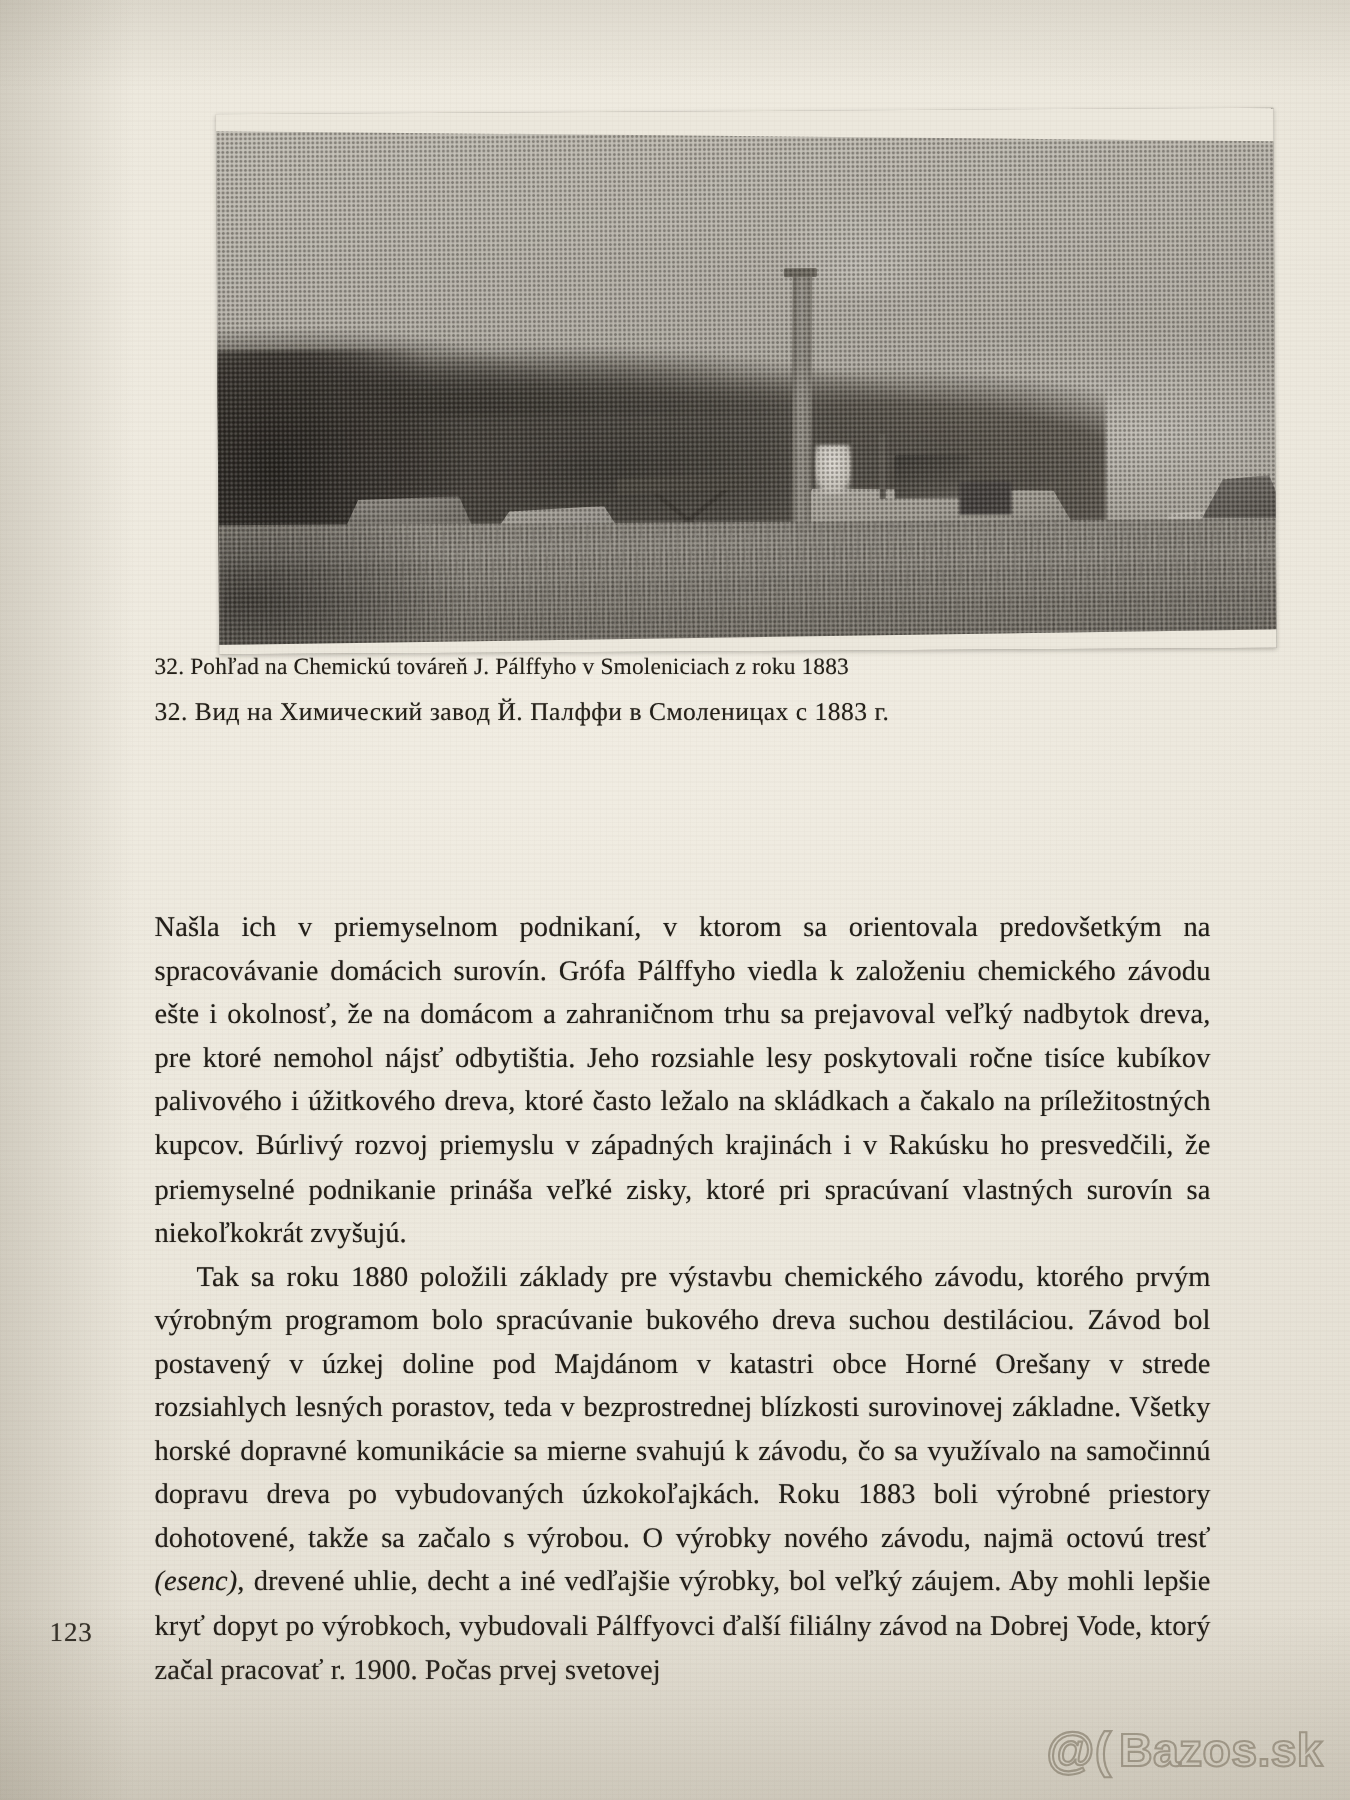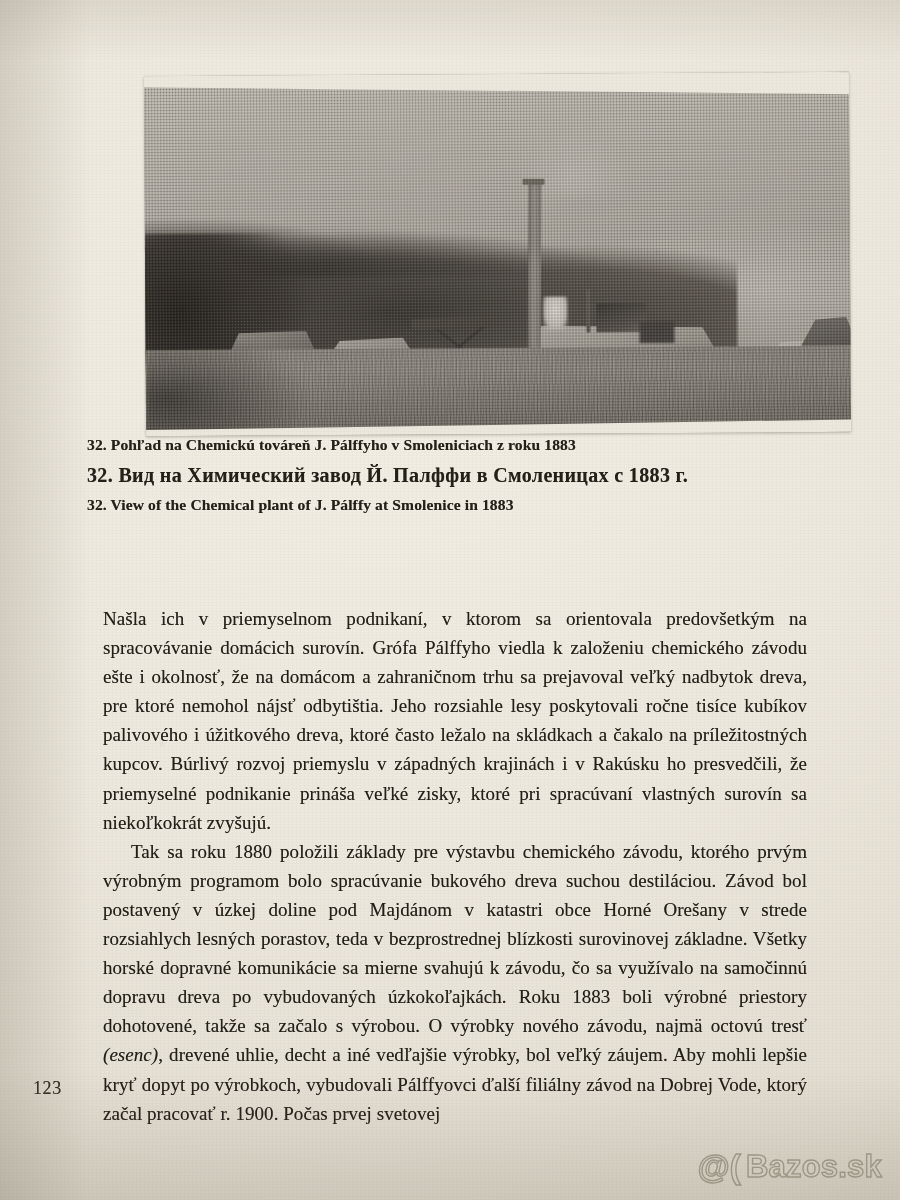--- a/index.html
+++ b/index.html
@@ -242,33 +242,32 @@
   #ph-bottom-wedge {
     left: -2%; bottom: -3.2%; width: 104%; height: 5%;
     background: #ece8dd;
     transform: rotate(-0.5deg);
     transform-origin: left center;
   }
 
   
   #captions {
     position: absolute;
-    left: 87px; top: 430px;
+    left: 103px; top: 430px;
     width: 720px;
-    font-weight: bold;
   }
   .caption-line {
     font-size: 15.6px;
     line-height: 30px;
     white-space: nowrap;
     color: #242019;
     letter-spacing: .1px;
     text-shadow: 0 0 .6px rgba(36,32,25,.45);
   }
-  .caption-line.cyr { font-size: 20px; letter-spacing: .35px; }
+  .caption-line.cyr { font-size: 17px; letter-spacing: .35px; }
 
   
   #body-text {
     position: absolute;
     left: 103px; top: 604px;
     width: 704px;
   }
   .para {
     margin: 0;
     font-size: 19px;
@@ -351,21 +350,20 @@
       <div class="ph" id="ph-halftone"></div>
       <div class="ph" id="ph-halftone2"></div>
       <div class="ph" id="ph-top-wedge"></div>
       <div class="ph" id="ph-bottom-wedge"></div>
     </div>
   </figure>
 
   <div id="captions">
     <div class="caption-line">32. Pohľad na Chemickú továreň J. Pálffyho v Smoleniciach z roku 1883</div>
     <div class="caption-line cyr">32. Вид на Химический завод Й. Палффи в Смоленицах с 1883 г.</div>
-    <div class="caption-line">32. View of the Chemical plant of J. Pálffy at Smolenice in 1883</div>
   </div>
 
   <div id="body-text">
     <p class="para">Našla ich v priemyselnom podnikaní, v ktorom sa orientovala predovšetkým na spracovávanie domácich surovín. Grófa Pálffyho viedla k založeniu chemického závodu ešte i okolnosť, že na domácom a zahraničnom trhu sa prejavoval veľký nadbytok dreva, pre ktoré nemohol nájsť odbytištia. Jeho rozsiahle lesy poskytovali ročne tisíce kubíkov palivového i úžitkového dreva, ktoré často ležalo na skládkach a čakalo na príležitostných kupcov. Búrlivý rozvoj priemyslu v západných krajinách i v Rakúsku ho presvedčili, že priemyselné podnikanie prináša veľké zisky, ktoré pri spracúvaní vlastných surovín sa niekoľkokrát zvyšujú.</p>
     <p class="para"><span>Tak sa roku 1880 položili základy pre výstavbu chemického závodu, ktorého prvým výrobným programom bolo spracúvanie bukového dreva suchou destiláciou. Závod bol postavený v úzkej doline pod Majdánom v katastri obce Horné Orešany v strede rozsiahlych lesných porastov, teda v bezprostrednej blízkosti surovinovej základne. Všetky horské dopravné komunikácie sa mierne svahujú k závodu, čo sa využívalo na samočinnú dopravu dreva po vybudovaných úzkokoľajkách. Roku 1883 boli výrobné priestory dohotovené, takže sa začalo s výrobou. O výrobky nového závodu, najmä octovú tresť </span><i>(esenc)</i><span>, drevené uhlie, decht a iné vedľajšie výrobky, bol veľký záujem. Aby mohli lepšie kryť dopyt po výrobkoch, vybudovali Pálffyovci ďalší filiálny závod na Dobrej Vode, ktorý začal pracovať r. 1900. Počas prvej svetovej</span></p>
   </div>
 
   <div id="page-number">123</div>
 
   <div id="watermark">

